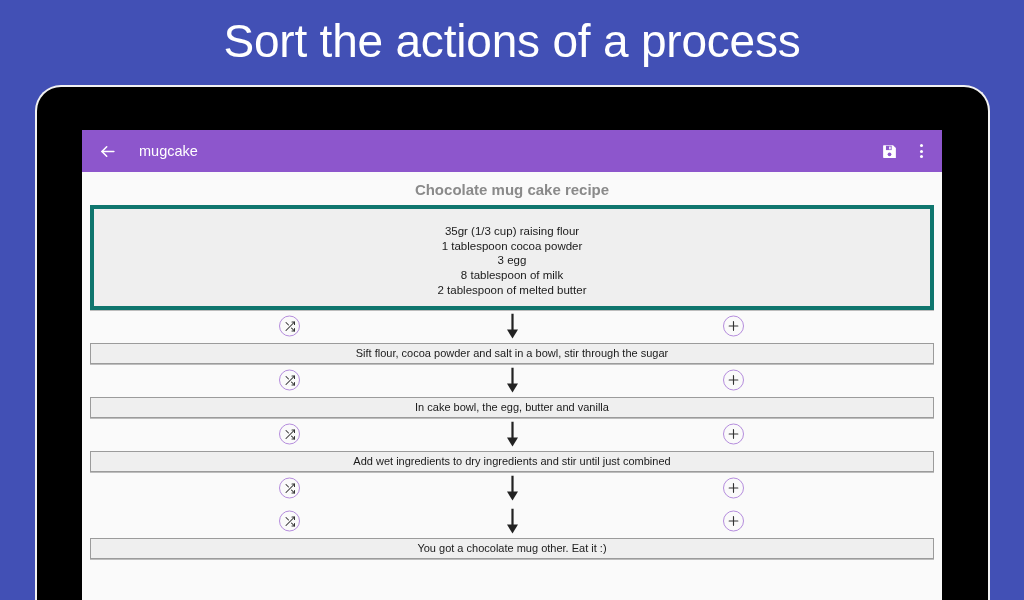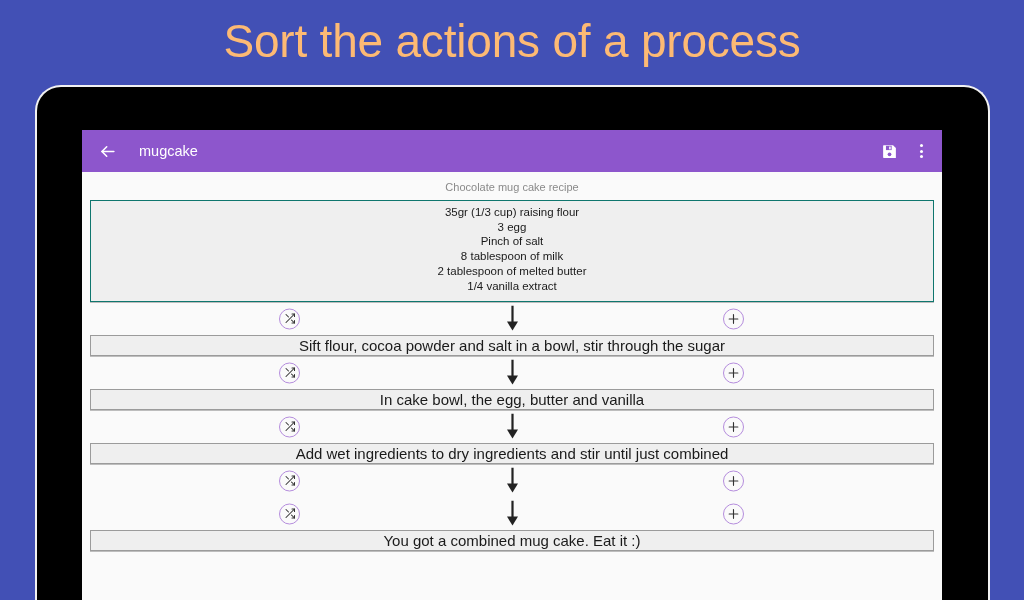--- a/index.html
+++ b/index.html
@@ -19,21 +19,21 @@
   
   .promo-title {
     position: absolute;
     top: 0;
     left: 0;
     width: 1024px;
     height: 82px;
     display: flex;
     align-items: center;
     justify-content: center;
-    color: #fdba74;
+    color: #ffffff;
     font-size: 46px;
     font-weight: 400;
     letter-spacing: -0.2px;
     white-space: nowrap;
   }
 
   
   .device {
     position: absolute;
     left: 35px;
@@ -102,29 +102,30 @@
   .content {
     position: relative;
     padding: 0 8px;
     background: #fafafa;
     height: calc(100% - 38px);
   }
 
   .recipe-title {
     text-align: center;
     color: #8a8a8a;
-    font-size: 11px;
+    font-size: 15px;
     padding: 9px 0 7px 0;
+    font-weight: bold;
   }
 
   .ingredients-box {
-    border: 1px solid #0f766e;
+    border: 4px solid #0f766e;
     background: #efefef;
     box-shadow: 0 1px 0 0 #bdbdbd;
-    padding: 4px 6px 8px 6px;
+    padding: 15px 6px 8px 6px;
     text-align: center;
   }
   .ingredients-box .line {
     font-size: 11.5px;
     color: #1a1a1a;
     line-height: 14.7px;
     white-space: nowrap;
   }
 
   
@@ -166,21 +167,21 @@
   .step-box {
     border: 1px solid #9b9b9b;
     background: #efefef;
     box-shadow: 0 1px 0 0 #bdbdbd;
     height: 21px;
     display: flex;
     align-items: center;
     justify-content: center;
   }
   .step-box span {
-    font-size: 15px;
+    font-size: 11px;
     color: #1a1a1a;
     white-space: nowrap;
   }
 </style>
 </head>
 <body>
 
 <div class="promo-title">Sort the actions of a process</div>
 
 <div class="device">
@@ -208,25 +209,24 @@
         <i></i>
       </div>
     </div>
 
     <div class="content">
 
       <div class="recipe-title">Chocolate mug cake recipe</div>
 
       <div class="ingredients-box">
         <div class="line">35gr (1/3 cup) raising flour</div>
+        <div class="line">1 tablespoon cocoa powder</div>
         <div class="line">3 egg</div>
-        <div class="line">Pinch of salt</div>
         <div class="line">8 tablespoon of milk</div>
         <div class="line">2 tablespoon of melted butter</div>
-        <div class="line">1/4 vanilla extract</div>
       </div>
 
       <div class="connector">
         <div class="conn-shuffle">
           <svg width="12" height="12" viewBox="0 0 24 24" fill="none" stroke="#333333" stroke-width="2.1" stroke-linecap="round" stroke-linejoin="round">
             <polyline points="16,3 21,3 21,8"></polyline>
               <line x1="4" y1="20" x2="21" y2="3"></line>
             <polyline points="21,16 21,21 16,21"></polyline>
               <line x1="15" y1="15" x2="21" y2="21"></line>
             <line x1="4" y1="4" x2="9" y2="9"></line>
@@ -349,18 +349,18 @@
         </div>
         <div class="conn-plus">
           <svg width="13" height="13" viewBox="0 0 24 24" fill="none" stroke="#333333" stroke-width="2.1" stroke-linecap="round">
             <line x1="12" y1="4" x2="12" y2="20"></line>
               <line x1="4" y1="12" x2="20" y2="12"></line>
           </svg>
         </div>
       </div>
 
       <div class="step-box">
-        <span>You got a combined mug cake. Eat it :)</span>
+        <span>You got a chocolate mug other. Eat it :)</span>
       </div>
 
     </div>
   </div>
 </div>
 
 </body></html>

